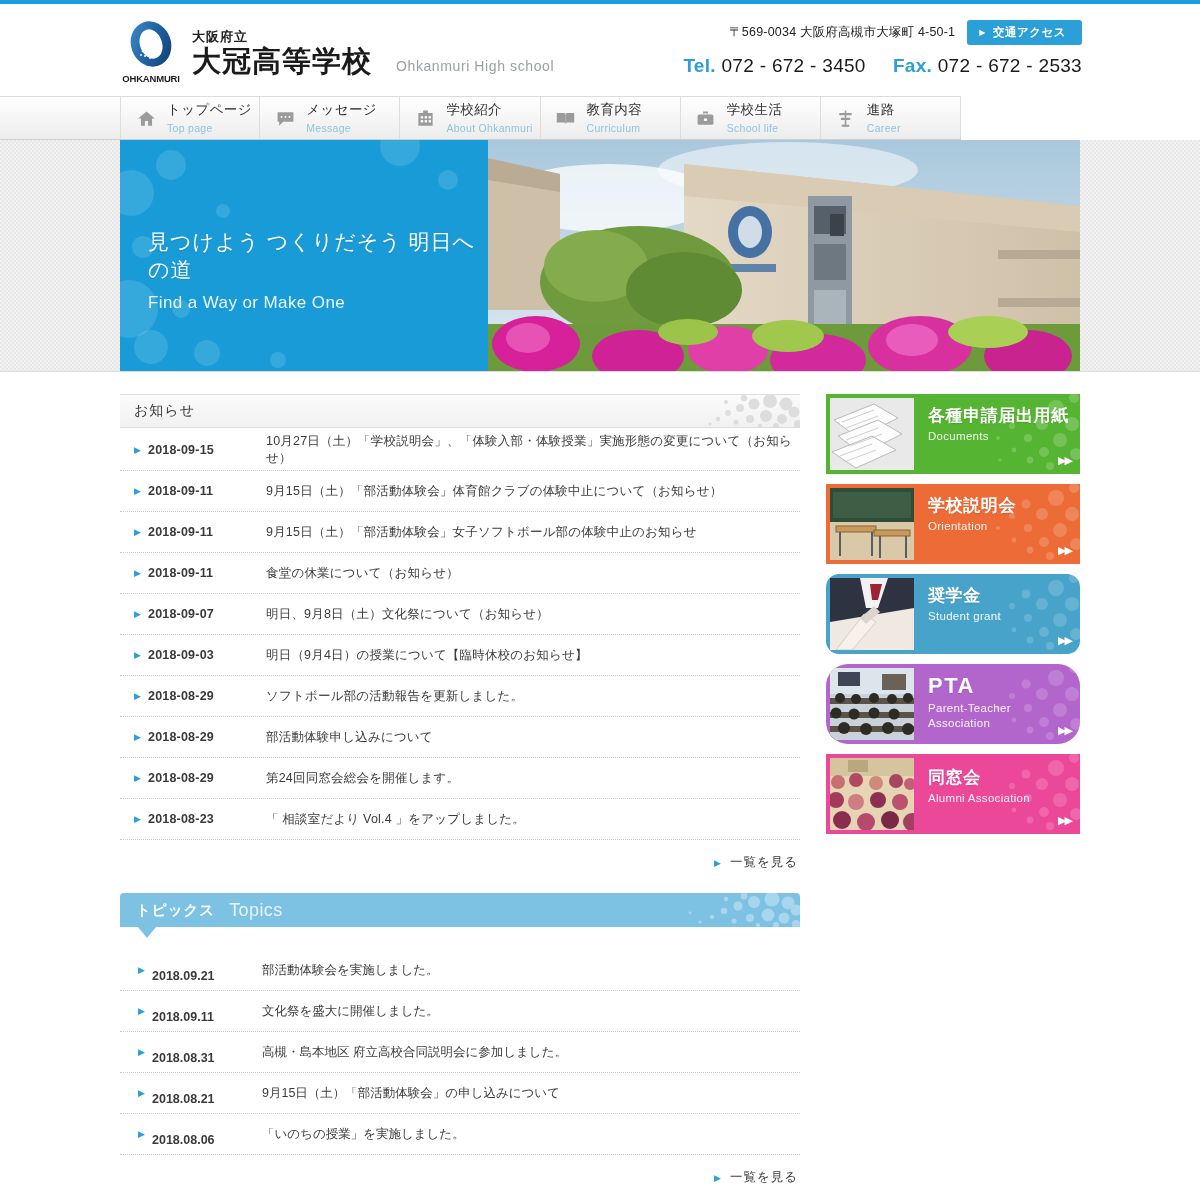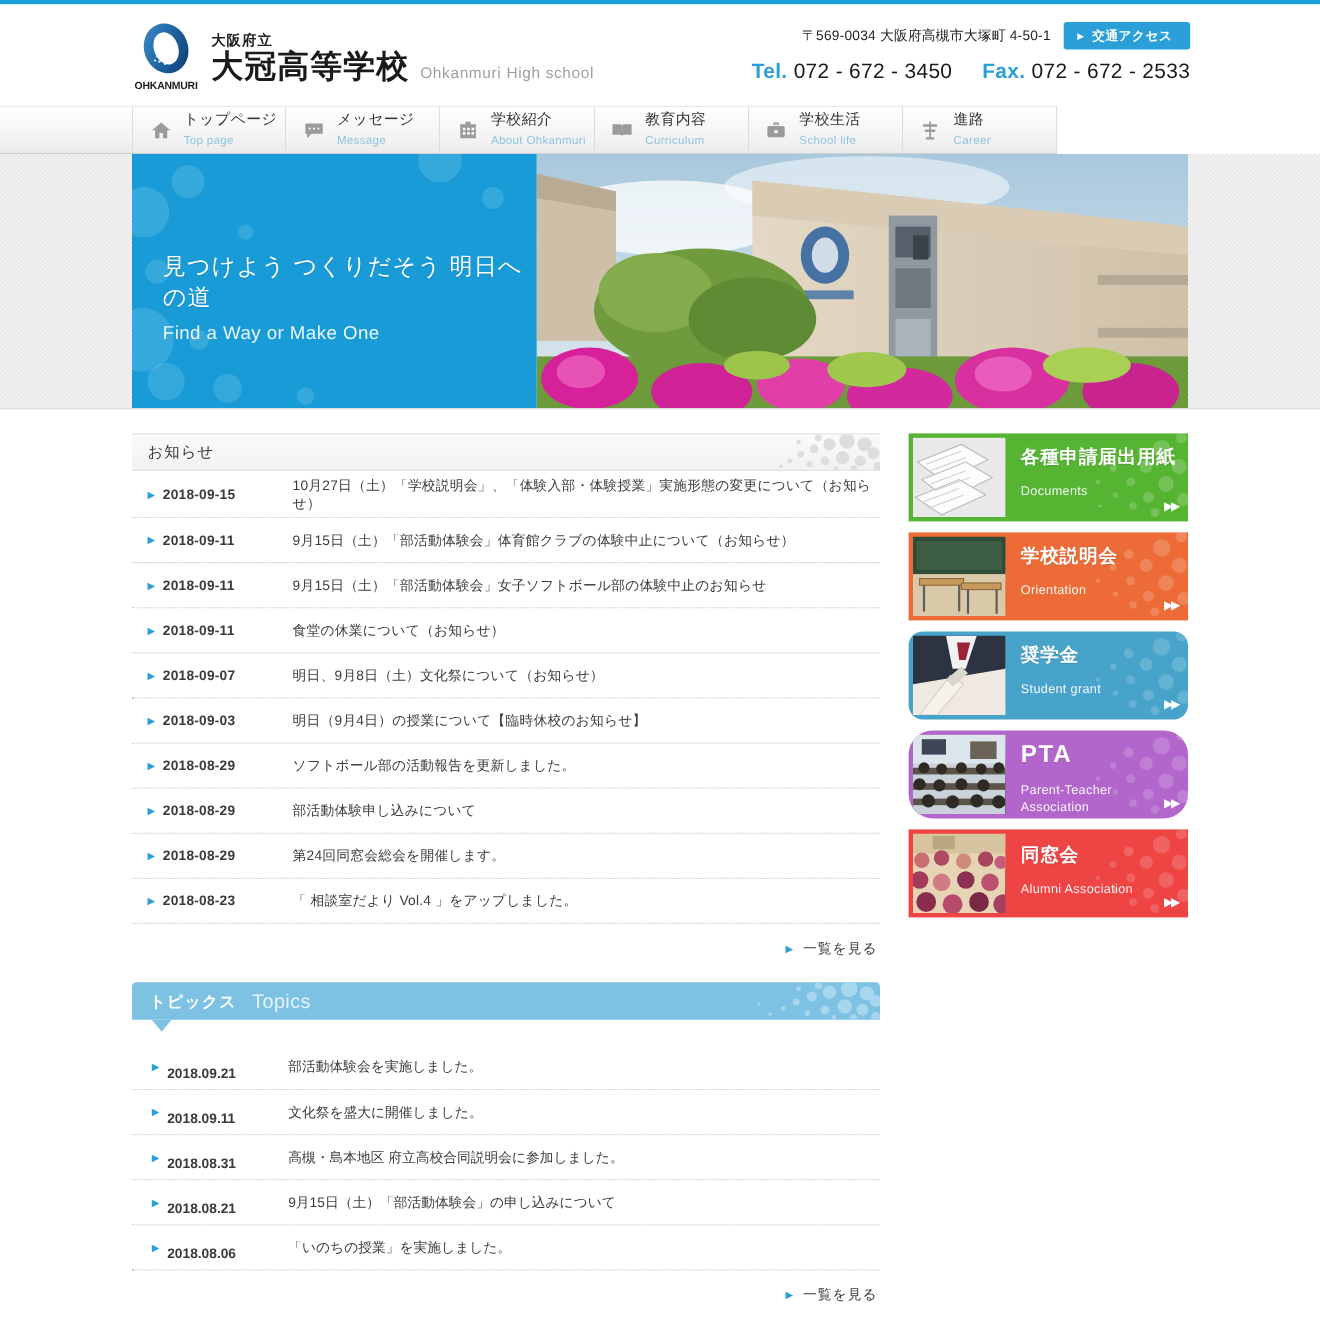--- a/index.html
+++ b/index.html
@@ -24,21 +24,21 @@
     display:flex; align-items:flex-end; gap:10px;
   }
   .logo-mark { width:62px; height:62px; position:relative; }
   .logo-mark svg { display:block; }
   .logo-word {
     position:absolute; bottom:-2px; left:0; width:62px; text-align:center;
     font-size:9.5px; font-weight:bold; color:#1d1d1d; letter-spacing:-0.2px;
   }
   .school-names { padding-bottom:4px; }
   .school-pref { font-size:13px; color:#222; font-weight:bold; letter-spacing:1px; line-height:1.2; }
-  .school-jp-row { display:flex; align-items:flex-end; gap:10px; }
+  .school-jp-row { display:flex; align-items:flex-end; gap:24px; }
   .school-jp { font-size:29px; font-weight:bold; color:#1a1a1a; letter-spacing:1px; line-height:1.15; }
   .school-en { font-size:14px; color:#9aa0a6; letter-spacing:0.6px; padding-bottom:4px; }
 
   .contact-block { position:absolute; right:118px; top:16px; text-align:right; }
   .addr-row { display:flex; align-items:center; justify-content:flex-end; gap:12px; }
   .addr { font-size:12.5px; color:#222; letter-spacing:0.2px; }
   .access-btn {
     background:#2a9fd8; color:#fff; font-size:11.5px; font-weight:bold;
     padding:5px 16px 5px 12px; border-radius:3px; display:inline-flex;
     align-items:center; gap:7px; letter-spacing:0.5px; cursor:pointer;
@@ -152,29 +152,29 @@
   .topics-title { font-size:12.5px; color:#3b3b3b; }
 
   
   .banner {
     width:254px; height:80px; position:relative; overflow:hidden;
     margin-bottom:10px; cursor:pointer; display:flex; align-items:stretch;
   }
   .banner .thumb { width:84px; flex:0 0 84px; position:relative; overflow:hidden; margin:4px 0 4px 4px; }
   .banner .btext { flex:1; position:relative; z-index:2; padding:12px 0 0 14px; }
   .banner .bjp { color:#fff; font-size:17px; font-weight:bold; letter-spacing:0.6px; line-height:1.15; text-shadow:0 1px 1px rgba(0,0,0,.12); }
-  .banner .ben { color:rgba(255,255,255,.92); font-size:11.5px; letter-spacing:0.3px; margin-top:14px; line-height:1.25; }
+  .banner .ben { color:rgba(255,255,255,.92); font-size:11.5px; letter-spacing:0.3px; margin-top:3px; line-height:1.25; }
   .banner .dd { position:absolute; right:9px; bottom:7px; color:#fff; font-size:11px; letter-spacing:-2px; z-index:3; }
   .banner .dotsbg { position:absolute; right:0; top:0; width:150px; height:80px; z-index:1; opacity:.55; }
 
   .b-documents { background:#55b431; }
   .b-orientation { background:#ec6b36; }
   .b-grant { background:#48a3cb;border-radius:13px; }
   .b-pta { background:#b266cc;border-radius:22px; }
-  .b-alumni { background:#ef4444; }
+  .b-alumni { background:#ec4899; }
 
   .banner.b-pta .bjp { font-size:22px; letter-spacing:1.5px; }
   .banner.b-pta .btext { padding-top:9px; }
   .banner.b-alumni .btext { padding-top:14px; }
 
   
   .th-docs { background:linear-gradient(135deg,#d8d8d8,#f4f4f4 45%,#cfcfcf); }
   .th-orient { background:linear-gradient(to bottom,#2f4c36 0%,#3d5e44 45%,#c9a06a 46%,#e0bb84 100%); }
   .th-grant { background:linear-gradient(to bottom,#2a2f3a 0%,#3b4250 40%,#d7d2cc 41%,#efe9e2 100%); }
   .th-pta { background:linear-gradient(to bottom,#cfd8e0 0%,#9aa5b0 35%,#5b5347 60%,#3b352c 100%); }

